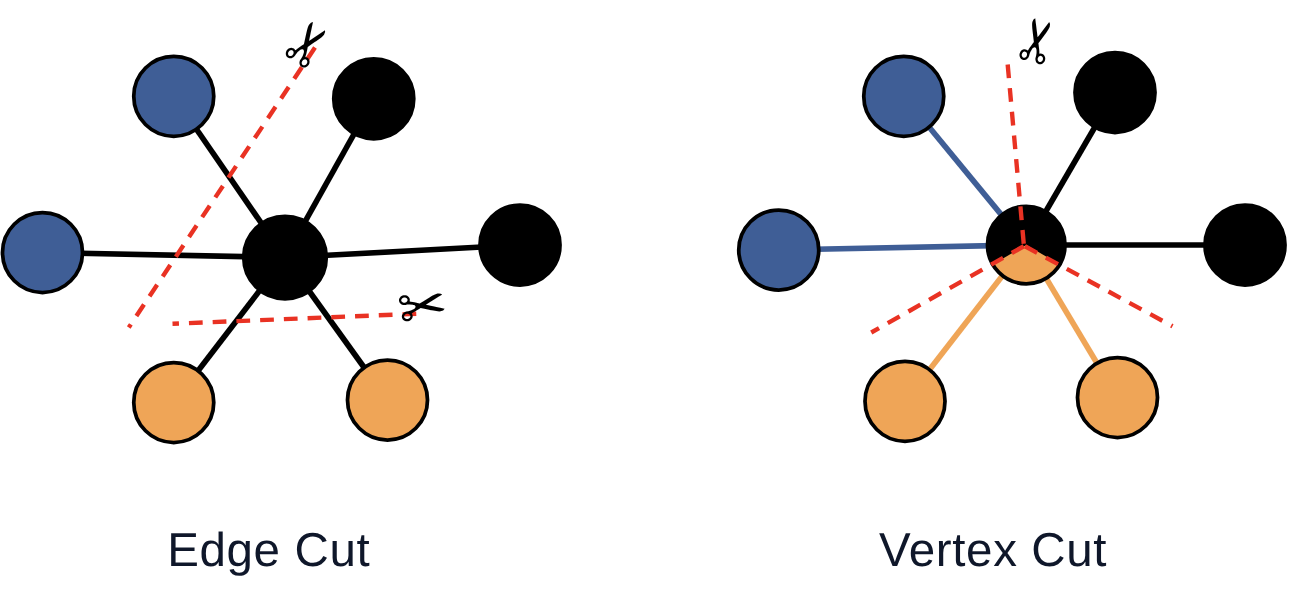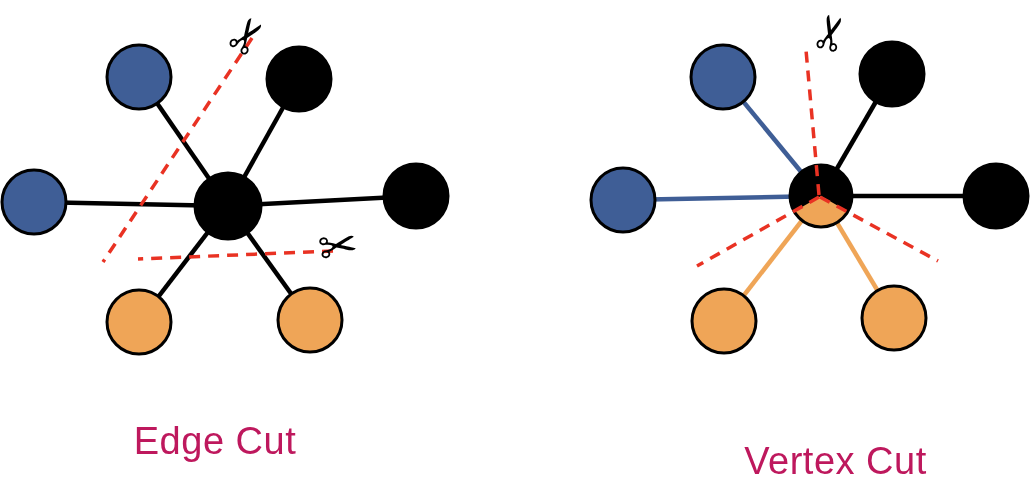--- a/index.html
+++ b/index.html
@@ -20,25 +20,25 @@
     top: 0;
     left: 0;
   }
   .caption {
     position: absolute;
     top: 420px;
     text-align: center;
     font-size: 38px;
     font-weight: 400;
     letter-spacing: 0.5px;
-    color: #be185d;
+    color: #0f172a;
     font-family: "Liberation Sans", sans-serif;
   }
   .caption.left  { left: 15px;  width: 400px; }
-  .caption.right { left: 643px; width: 385px; margin-top: 20px; }
+  .caption.right { left: 602px; width: 385px; }
   svg text.scissors {
     font-family: "DejaVu Sans", sans-serif;
     user-select: none;
   }
 </style>
 </head>
 <body>
 
 <div class="canvas">
   <svg id="graph-svg" width="1034" height="487" viewBox="0 0 1034 487">

